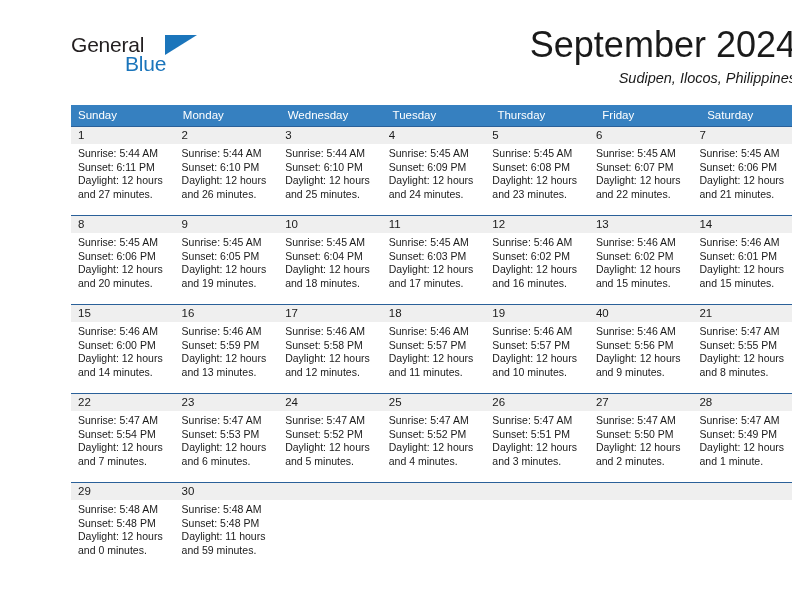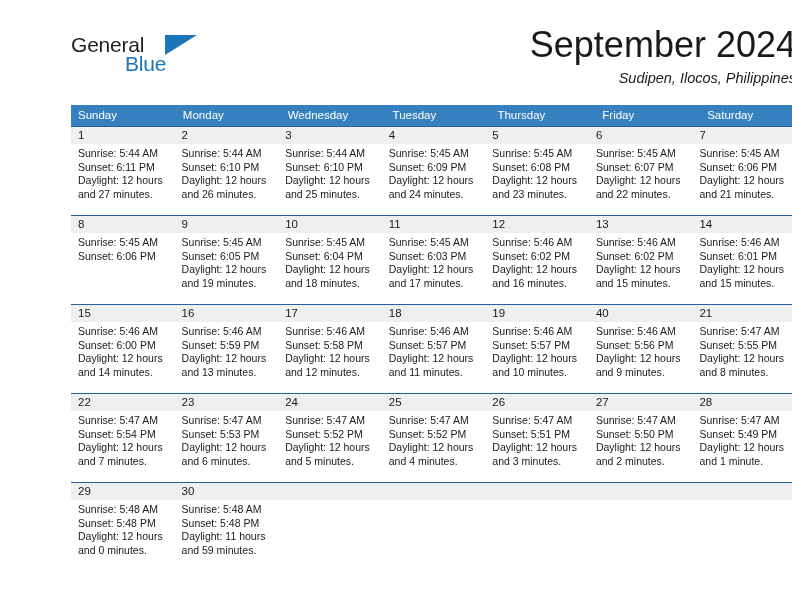--- a/index.html
+++ b/index.html
@@ -230,20 +230,21 @@
         </div>
       </div>
     </div>
 
     <div class="week-row">
       <div class="day-cell">
         <div class="day-num-band">8</div>
         <div class="day-info">
           <div>Sunrise: 5:45 AM</div>
           <div>Sunset: 6:06 PM</div>
+          <div class="daylight-wrap">Daylight: 12 hours and 20 minutes.</div>
         </div>
       </div>
       <div class="day-cell">
         <div class="day-num-band">9</div>
         <div class="day-info">
           <div>Sunrise: 5:45 AM</div>
           <div>Sunset: 6:05 PM</div>
           <div class="daylight-wrap">Daylight: 12 hours and 19 minutes.</div>
         </div>
       </div>

